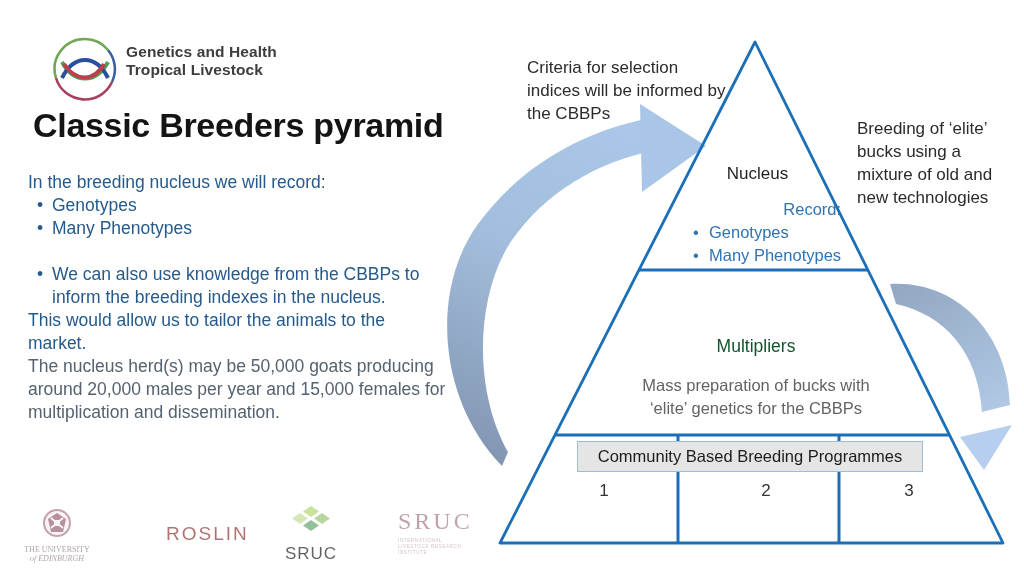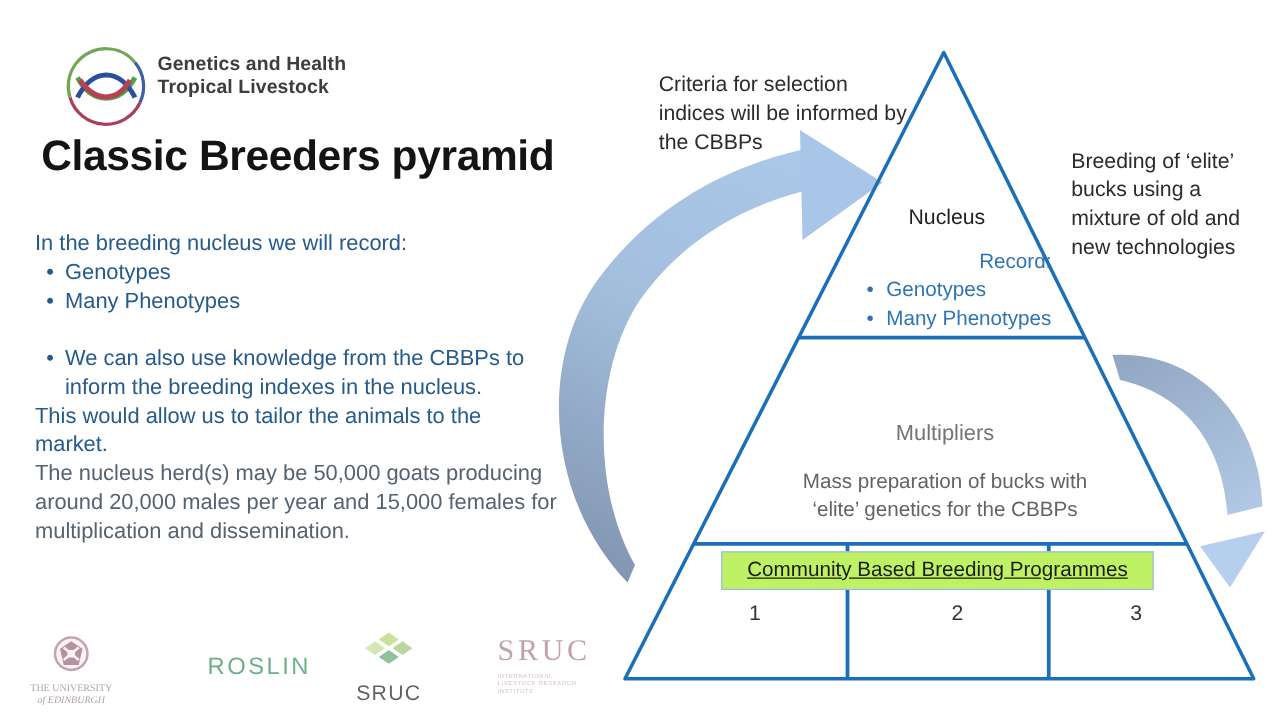--- a/index.html
+++ b/index.html
@@ -14,57 +14,57 @@
     position:absolute; left:126px; top:43px; font-size:15.5px; font-weight:700;
     line-height:17.5px; color:#3d3d3d; letter-spacing:0.1px;
   }
   .page-title {
     position:absolute; left:33px; top:106px; font-size:34px; font-weight:700;
     color:#141414; letter-spacing:-0.3px;
   }
   
   .left-panel {
     position:absolute; left:28px; top:171px; width:450px;
-    font-size:17.5px; line-height:23px; color:#255a8c;margin-top:12px;
+    font-size:17.5px; line-height:23px; color:#255a8c;
   }
   .left-panel p { margin:0; }
   .blt { display:flex; }
   .blt::before { content:"•"; flex:none; width:24px; text-align:center; }
   .blt > span { display:block; }
   .knowledge { margin-top:23px; }
   .knowledge > span { width:392px; }
   .tailor { margin-top:23px; width:408px; }
   .herd { margin-top:23px; width:440px; color:#55626f; }
   
   .diagram-svg { position:absolute; left:0; top:0; width:1024px; height:576px; z-index:1; }
   
   .pyr-label { position:absolute; z-index:2; }
   .nucleus-label { left:695px; top:164px; width:125px; text-align:center; font-size:17px; color:#1f1f1f; }
   .record-block { left:683px; top:198px; font-size:16.5px; line-height:23px; color:#2e74b5;text-align:right; }
   .record-block .blt::before { width:26px; }
-  .multipliers-label { left:676px; top:336px; width:160px; text-align:center; font-size:17.5px; color:#737373; }
+  .multipliers-label { left:676px; top:336px; width:160px; text-align:center; font-size:17.5px; color:#14532d; }
   .multipliers-sub { left:600px; top:374px; width:312px; text-align:center; font-size:16.5px; line-height:23px; color:#636363; }
   .cbbp-box {
-    left:577px; top:441px; width:346px; height:31px; background:#bef264;
+    left:577px; top:441px; width:346px; height:31px; background:#e5e5e5;
     border:1px solid #9fbddb; display:flex; align-items:center; justify-content:center;
-    font-size:16.5px; color:#1c1c1c;text-decoration:underline;
+    font-size:16.5px; color:#1c1c1c;
   }
   .cell-num { position:absolute; z-index:2; width:40px; text-align:center; top:481px; font-size:17px; color:#333; }
   .cell-num.n1 { left:584px; } .cell-num.n2 { left:746px; } .cell-num.n3 { left:889px; }
   
   .annotation { position:absolute; z-index:2; font-size:17px; line-height:23px; color:#2b2b2b; }
   .criteria-note { left:527px; top:56px; width:206px; }
   .breeding-note { left:857px; top:117px; width:164px; }
   
   .footer { position:absolute; left:0; top:500px; width:1024px; height:70px; opacity:0.62; z-index:2; }
   .logo-block { position:absolute; text-align:center; }
   .uoe-block { left:22px; top:8px; width:70px; }
   .uoe-text { font-family:"Liberation Serif", serif; font-size:8px; line-height:9px; color:#7d6a73; margin-top:3px; }
   .roslin-block { left:146px; top:16px; width:100px; display:flex; align-items:center; }
-  .roslin-text { font-size:19px; font-weight:400; letter-spacing:2px; color:#15803d; margin-left:20px; }
+  .roslin-text { font-size:19px; font-weight:400; letter-spacing:2px; color:#7f1d1d; margin-left:20px; }
   .sruc-block { left:283px; top:6px; width:56px; }
   .sruc-text { font-family:Liberation Sans, sans-serif; font-size:17px; letter-spacing:1px; color:#000000; margin-top:2px; }
   .ilri-block { left:398px; top:8px; width:72px; text-align:left; }
   .ilri-name { font-family:"Liberation Serif", serif; font-size:24px; letter-spacing:3px; color:#9b6b74; }
   .ilri-sub { font-size:4.6px; letter-spacing:0.6px; line-height:6px; color:#b698a0; margin-top:3px; }
 </style>
 </head>
 <body>
 
 <div class="slide">

